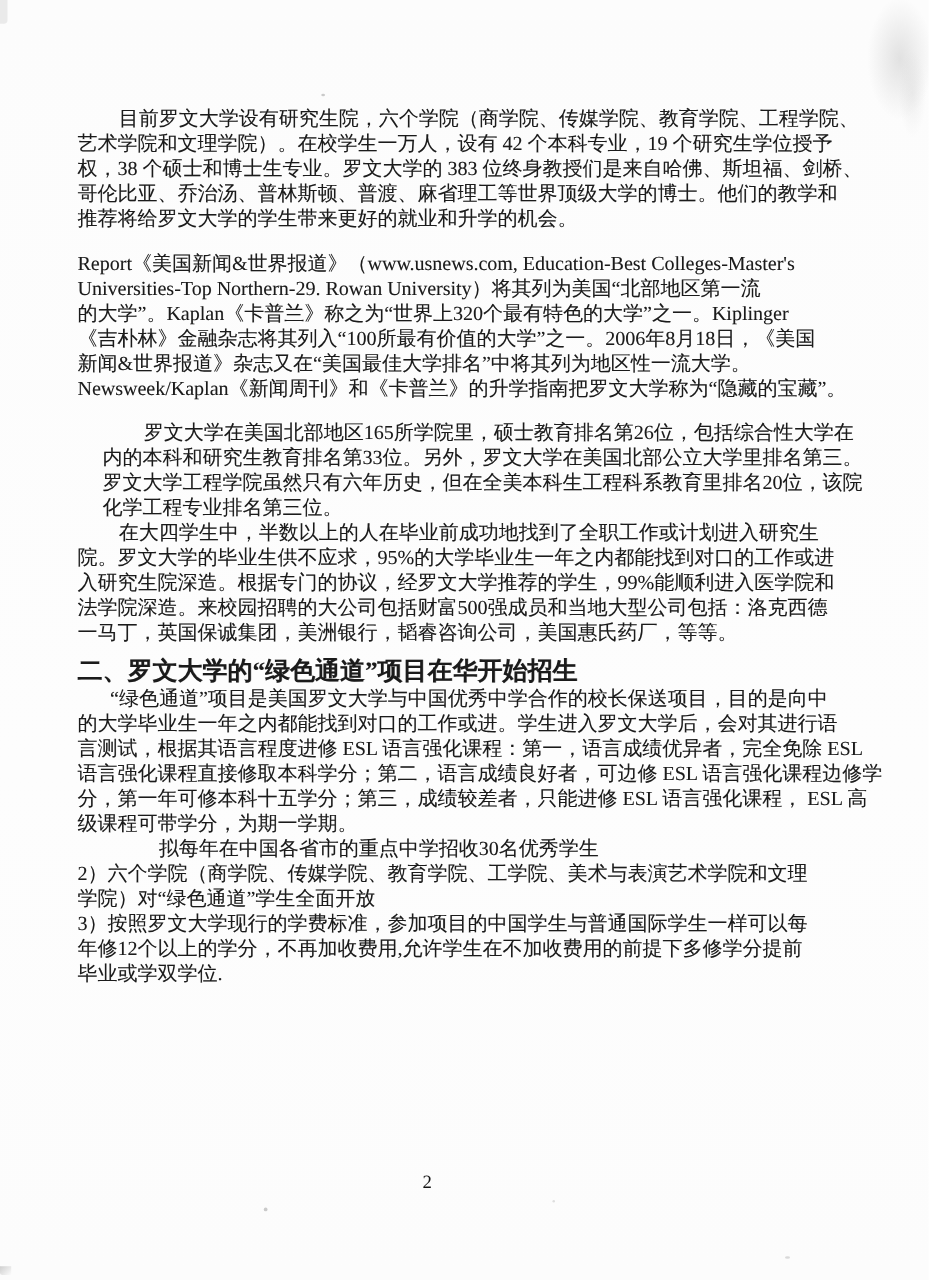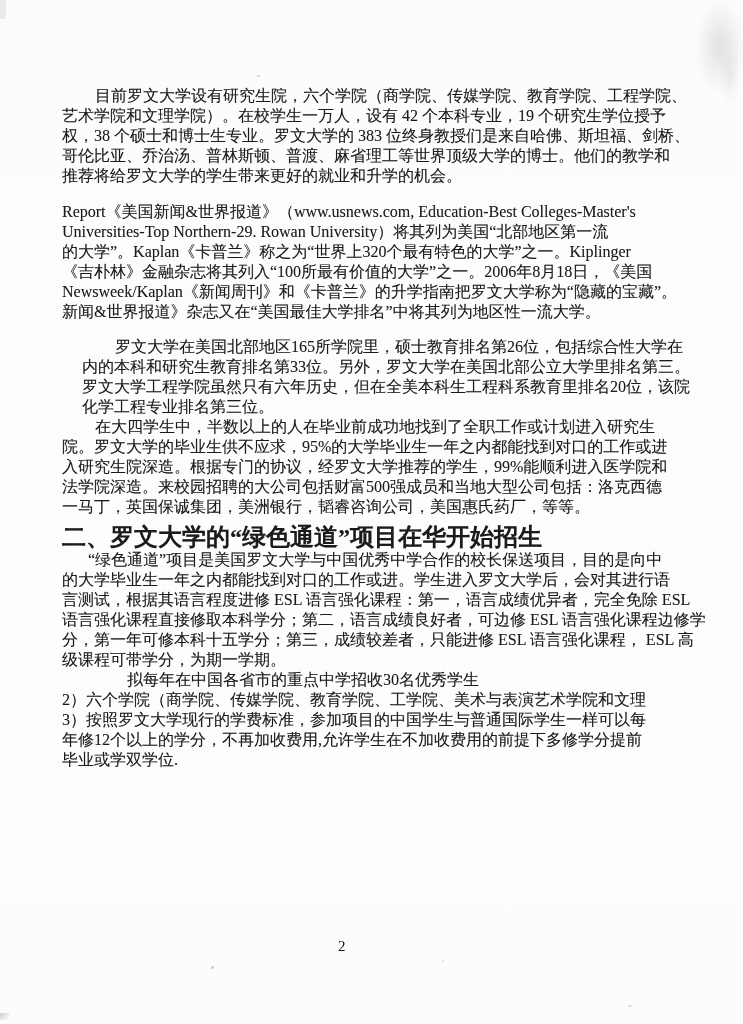--- a/index.html
+++ b/index.html
@@ -27,21 +27,21 @@
   }
   .ind2 { text-indent: 33px; }
   .ind15 { text-indent: 26px; }
   .ind4 { text-indent: 65px; }
   .gap16 { margin-top: 16px; }
   .gap15 { margin-top: 15px; margin-left: 20px; }
   .gap13 { }
   .gap10 { margin-top: 10px; }
   .heading {
     margin: 7px 0 0 0;
-    font-size: 24px;
+    font-size: 20px;
     font-weight: 700;
     height: 26px;
     line-height: 26px;
     white-space: nowrap;
     text-shadow: 0.3px 0.3px 0 rgba(0,0,0,0.35);
   }
   .pagenum {
     position: absolute;
     left: 338px;
     top: 936px;
@@ -100,22 +100,22 @@
       <div class="line">权，38 个硕士和博士生专业。罗文大学的 383 位终身教授们是来自哈佛、斯坦福、剑桥、</div>
       <div class="line">哥伦比亚、乔治汤、普林斯顿、普渡、麻省理工等世界顶级大学的博士。他们的教学和</div>
       <div class="line">推荐将给罗文大学的学生带来更好的就业和升学的机会。</div>
     </div>
 
     <div class="block gap16">
       <div class="line">Report《美国新闻&amp;世界报道》（www.usnews.com, Education-Best Colleges-Master's</div>
       <div class="line">Universities-Top Northern-29. Rowan University）将其列为美国“北部地区第一流</div>
       <div class="line">的大学”。Kaplan《卡普兰》称之为“世界上320个最有特色的大学”之一。Kiplinger</div>
       <div class="line">《吉朴林》金融杂志将其列入“100所最有价值的大学”之一。2006年8月18日，《美国</div>
+      <div class="line">新闻&amp;世界报道》杂志又在“美国最佳大学排名”中将其列为地区性一流大学。</div>
       <div class="line">Newsweek/Kaplan《新闻周刊》和《卡普兰》的升学指南把罗文大学称为“隐藏的宝藏”。</div>
-      <div class="line">新闻&amp;世界报道》杂志又在“美国最佳大学排名”中将其列为地区性一流大学。</div>
     </div>
 
     <div class="block gap15">
       <div class="line ind2">罗文大学在美国北部地区165所学院里，硕士教育排名第26位，包括综合性大学在</div>
       <div class="line">内的本科和研究生教育排名第33位。另外，罗文大学在美国北部公立大学里排名第三。</div>
       <div class="line">罗文大学工程学院虽然只有六年历史，但在全美本科生工程科系教育里排名20位，该院</div>
       <div class="line">化学工程专业排名第三位。</div>
     </div>
 
     <div class="block gap13">
@@ -135,20 +135,21 @@
       <div class="line">语言强化课程直接修取本科学分；第二，语言成绩良好者，可边修 ESL 语言强化课程边修学</div>
       <div class="line">分，第一年可修本科十五学分；第三，成绩较差者，只能进修 ESL 语言强化课程， ESL 高</div>
       <div class="line">级课程可带学分，为期一学期。</div>
     </div>
 
     <div class="line ind4">拟每年在中国各省市的重点中学招收30名优秀学生</div>
 
 
     <div class="block">
       <div class="line">2）六个学院（商学院、传媒学院、教育学院、工学院、美术与表演艺术学院和文理</div>
+      <div class="line">学院）对“绿色通道”学生全面开放</div>
     </div>
 
     <div class="block">
       <div class="line">3）按照罗文大学现行的学费标准，参加项目的中国学生与普通国际学生一样可以每</div>
       <div class="line">年修12个以上的学分，不再加收费用,允许学生在不加收费用的前提下多修学分提前</div>
       <div class="line">毕业或学双学位.</div>
     </div>
 
   </div>
 

